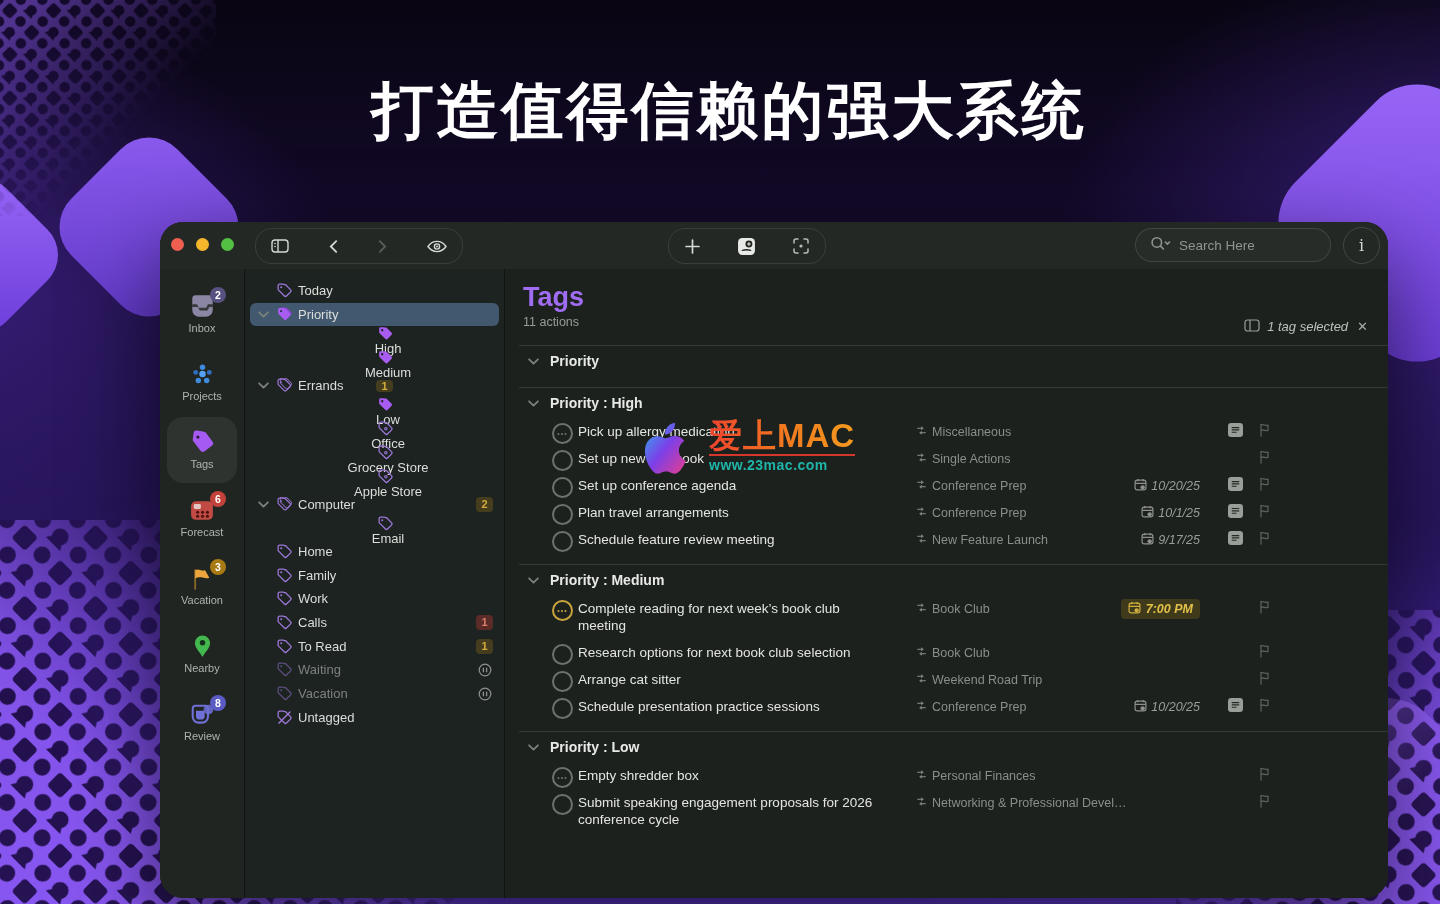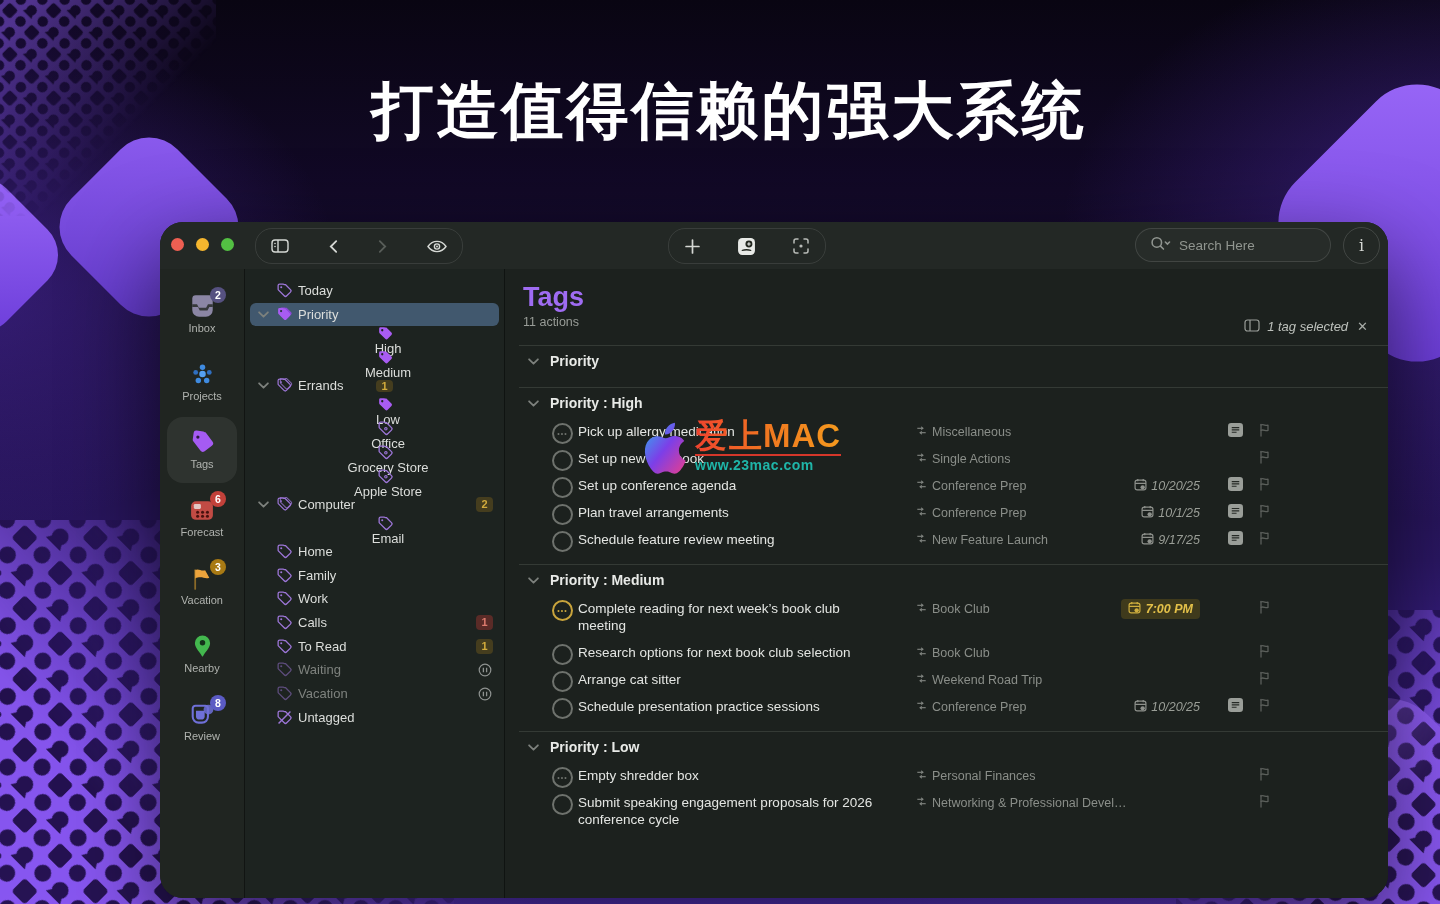--- a/index.html
+++ b/index.html
@@ -96,21 +96,21 @@
   .circle.due{border-color:#c9a43c;color:#c9a43c;}
   .ttitle{font-size:13.5px;line-height:17px;padding:5px 0;max-width:310px;color:#e3e5e2;}
   .tproj{display:flex;align-items:center;gap:5px;height:27px;font-size:12.5px;color:#8a8e89;white-space:nowrap;}
   .tdue{display:flex;justify-content:flex-end;align-items:center;height:27px;padding-right:20px;}
   .due-text{font-style:italic;color:#9a9e97;font-size:12.5px;display:flex;align-items:center;gap:4px;}
   .due-badge{background:#3f3a1c;border-radius:4px;padding:2px 7px;display:flex;align-items:center;gap:5px;
     font-style:italic;font-weight:700;color:#e3c049;font-size:12.5px;}
   .tnote,.tflag{display:flex;align-items:center;justify-content:center;height:27px;cursor:pointer;}
 
   
-  .watermark{position:absolute;left:640px;top:419px;z-index:40;display:flex;align-items:flex-start;gap:5px;}
+  .watermark{position:absolute;left:640px;top:419px;z-index:40;display:flex;align-items:flex-start;gap:19px;}
   .apple-logo svg{display:block;}
   .wm-brand{font-size:33px;line-height:34px;font-weight:800;letter-spacing:1px;
     background:linear-gradient(90deg,#f0432e,#f07820,#f59a1e);-webkit-background-clip:text;background-clip:text;
     color:transparent;border-bottom:2px solid #d5372a;padding-bottom:1px;}
   .wm-url{font-size:14px;font-weight:700;color:#1fb5a8;text-align:left;margin-top:1px;letter-spacing:.5px;}
 </style>
 </head>
 <body>
 
 <div class="stage">

